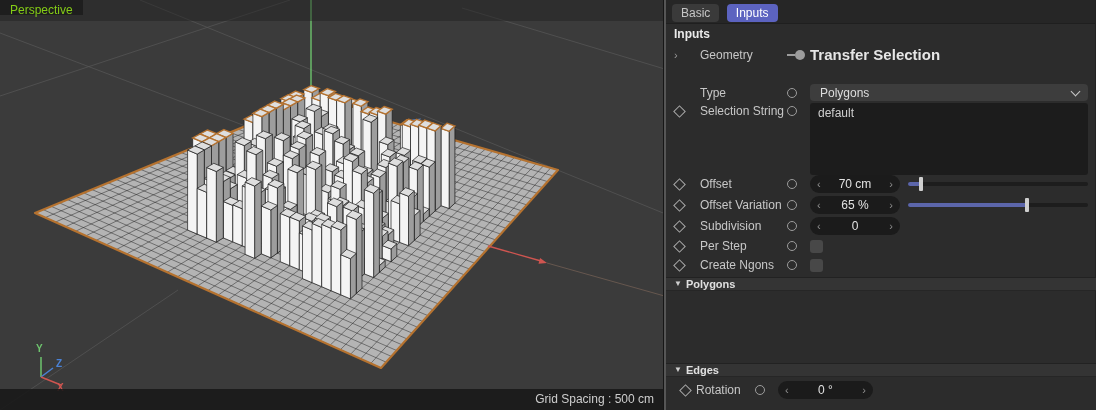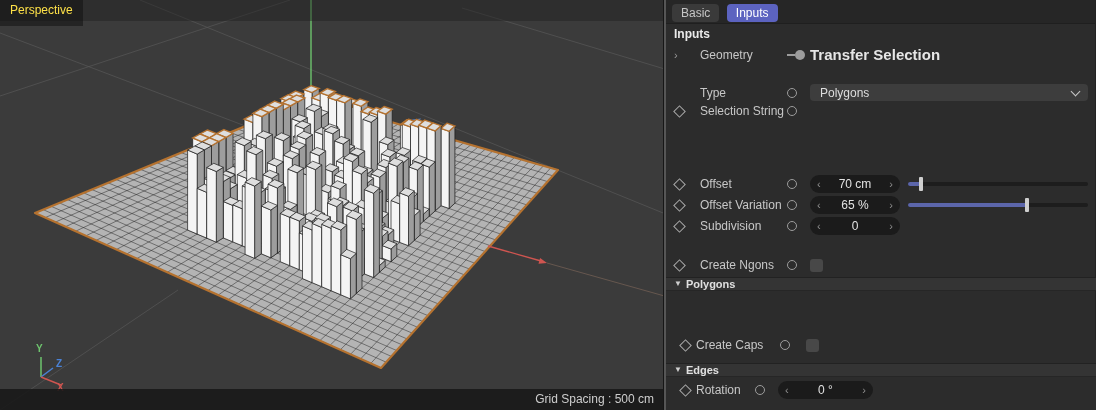--- a/index.html
+++ b/index.html
@@ -3,22 +3,22 @@
 <meta charset="utf-8">
 <style>
   html,body{margin:0;padding:0;background:#2c2c2c;width:1096px;height:410px;overflow:hidden;
     font-family:"Liberation Sans","DejaVu Sans",sans-serif;}
   #stage{position:relative;width:1096px;height:410px;overflow:hidden;}
 
   
   #viewport{position:absolute;left:0;top:0;width:664px;height:410px;background:#3b3b3b;overflow:hidden;}
   #scene{position:absolute;left:0;top:0;width:668px;height:410px;}
   #vp-topbar{position:absolute;left:0;top:0;width:100%;height:21px;background:rgba(30,30,30,.45);}
-  #vp-label{display:inline-block;height:26px;line-height:21px;padding:0 10px;background:rgba(18,18,18,.55);
-    color:#fde047;font-size:12px;}
+  #vp-label{display:inline-block;height:15px;line-height:21px;padding:0 10px;background:rgba(18,18,18,.55);
+    color:#84cc16;font-size:12px;}
   #vp-statusbar{position:absolute;left:0;bottom:0;width:100%;height:21px;background:rgba(24,24,24,.88);
     color:#cdcdcd;font-size:12px;line-height:21px;text-align:right;box-sizing:border-box;padding-right:10px;}
   #divider{position:absolute;left:663px;top:0;width:1px;height:410px;background:#161616;}
   #divider2{position:absolute;left:664px;top:0;width:2px;height:410px;background:#565656;}
 
   
   #panel{position:absolute;left:666px;top:0;width:430px;height:340px;background:#2c2c2c;border-right:1px solid #232323;box-sizing:border-box;}
   #tabbar{position:absolute;left:0;top:0;width:100%;height:24px;background:#262626;border-bottom:1px solid #1f1f1f;box-sizing:border-box;padding:3px 0 0 6px;}
   .tab{display:inline-block;height:18px;line-height:18px;padding:0 9px;border-radius:4px;font-size:12px;margin-right:3px;color:#c6c6c6;background:#3a3a3a;}
   .tab.active{background:var(--accent,#5c63c0);color:#ffffff;}
@@ -948,20 +948,21 @@
         <span class="ddv">Polygons</span>
         <span class="ddc"></span>
       </div>
     </div>
 
     <div class="row" style="top:102px">
       <span class="mk"></span>
       <span class="lb">Selection String</span>
       <span class="prt"></span>
     </div>
+    <div class="ta">default</div>
 
     <div class="row" style="top:175px">
       <span class="mk"></span>
       <span class="lb">Offset</span>
       <span class="prt"></span>
       <div class="spin" style="left:144px;width:90px">
         <span class="sc">‹</span>
         <span class="sv">70 cm</span>
         <span class="sc">›</span>
       </div>
@@ -992,41 +993,41 @@
       <span class="mk"></span>
       <span class="lb">Subdivision</span>
       <span class="prt"></span>
       <div class="spin" style="left:144px;width:90px">
         <span class="sc">‹</span>
         <span class="sv">0</span>
         <span class="sc">›</span>
       </div>
     </div>
 
+    <div class="row" style="top:237px">
+      <span class="mk"></span>
+      <span class="lb">Per Step</span>
+      <span class="prt"></span>
+      <span class="cb"></span>
+    </div>
 
     <div class="row" style="top:256px">
       <span class="mk"></span>
       <span class="lb">Create Ngons</span>
       <span class="prt"></span>
       <span class="cb"></span>
     </div>
 
     <div class="secbar" style="top:277px">
       <span class="tri">▼</span>
       <span>Polygons</span>
     </div>
 
 
 
-    <div class="row" style="top:336px">
-      <span class="mk" style="left:15px"></span>
-      <span class="lb" style="left:30px">Create Caps</span>
-      <span class="prt" style="left:114px"></span>
-      <span class="cb" style="left:140px"></span>
-    </div>
 
     <div class="secbar" style="top:363px">
       <span class="tri">▼</span>
       <span>Edges</span>
     </div>
 
     <div class="row" style="top:381px">
       <span class="mk" style="left:15px"></span>
       <span class="lb" style="left:30px">Rotation</span>
       <span class="prt" style="left:89px"></span>

